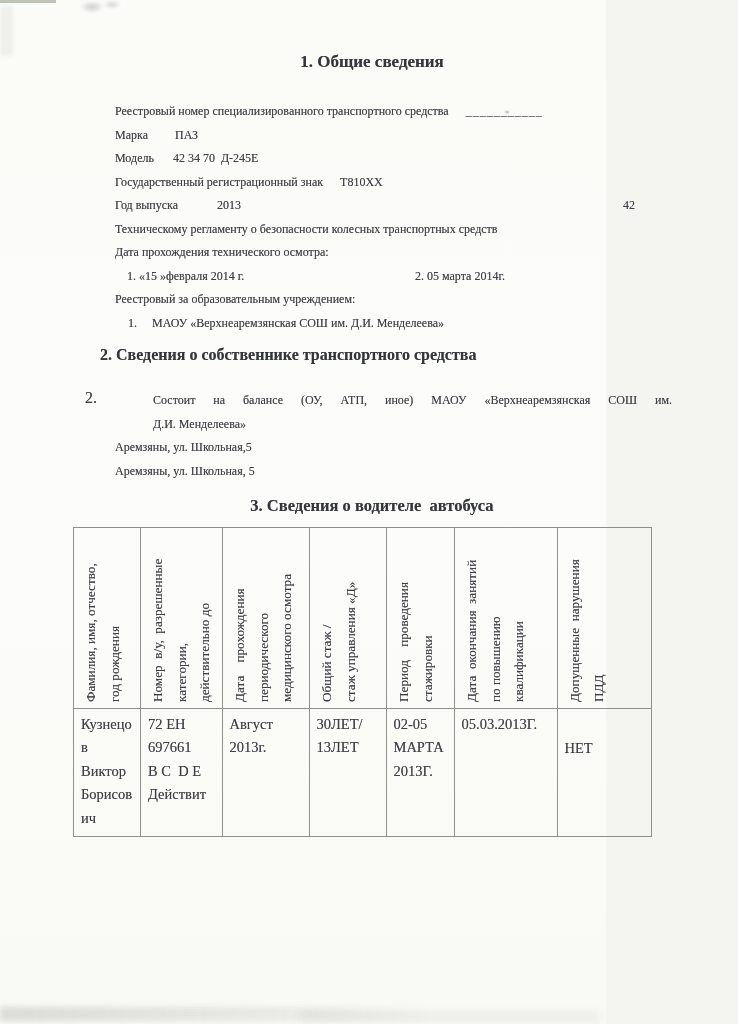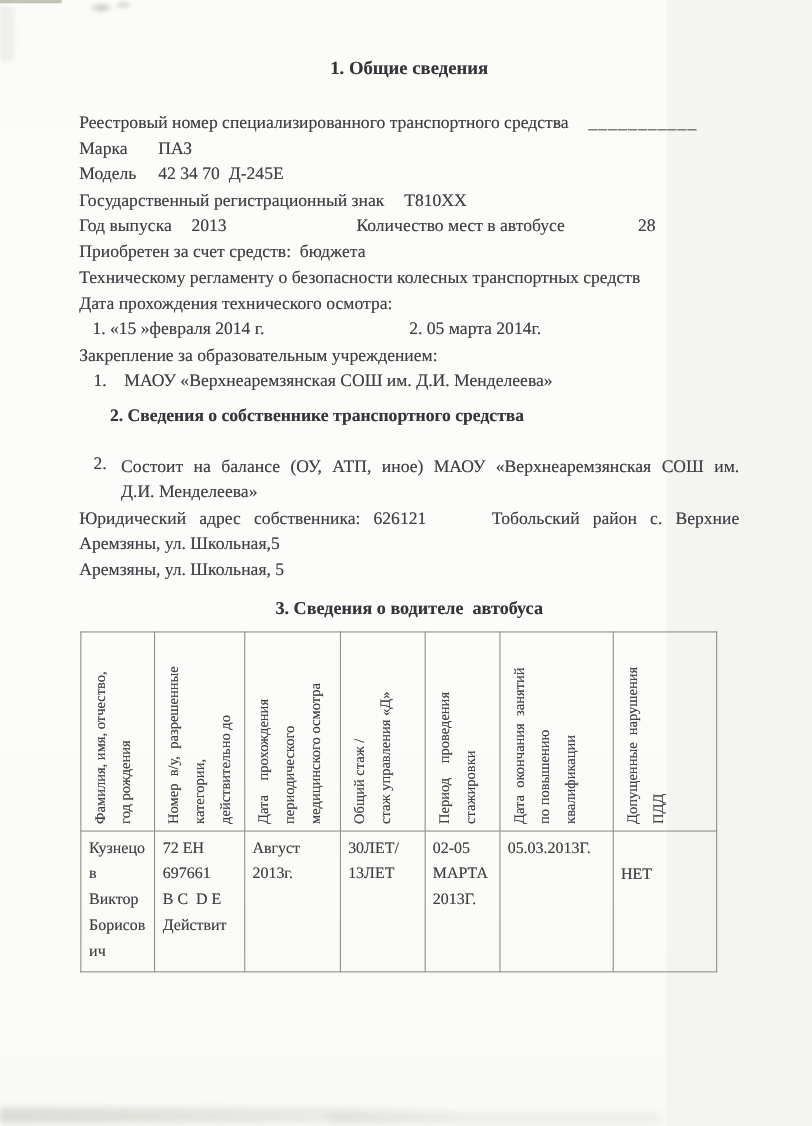--- a/index.html
+++ b/index.html
@@ -23,24 +23,25 @@
   }
   .h1 {
     margin-top: 52px;
     text-align: center;
     font-size: 17px;
     font-weight: 700;
     color: #34363b;
   }
   .body-block { margin-top: 28px; }
   .line {
-    font-size: 16px;
+    font-size: 12px;
     line-height: 23.5px;
     height: 23.5px;
     white-space: nowrap;
+    margin-left: 43px;
   }
   .just {
     text-align: justify;
     text-align-last: justify;
     white-space: normal;
   }
   .posline { position: relative; }
   .posline span { position: absolute; top: 0; white-space: nowrap; }
   .blank-field {
     letter-spacing: 1px;
@@ -147,46 +148,43 @@
         <span>Модель</span>
         <span class="gap16">42 34 70&nbsp; Д-245Е</span>
       </div>
       <div class="line">
         <span>Государственный регистрационный знак</span>
         <span class="gap14">Т810ХХ</span>
       </div>
       <div class="line posline">
         <span style="left:0">Год выпуска</span>
         <span style="left:102px">2013</span>
-        <span style="left:252px">Количество мест в автобусе</span>
-        <span style="left:508px">28</span>
-      </div>
-      <div class="line">Приобретен за счет средств:&nbsp; бюджета</div>
+        <span style="left:508px">42</span>
+      </div>
       <div class="line">Техническому регламенту о безопасности колесных транспортных средств</div>
       <div class="line">Дата прохождения технического осмотра:</div>
       <div class="line posline">
         <span style="left:12px">1. «15 »февраля 2014 г.</span>
         <span style="left:300px">2. 05 марта 2014г.</span>
       </div>
-      <div class="line">Закрепление за образовательным учреждением:</div>
+      <div class="line">Реестровый за образовательным учреждением:</div>
       <div class="line indent13">
         <span class="num-gap">1.</span>
         <span>МАОУ «Верхнеаремзянская СОШ им. Д.И. Менделеева»</span>
       </div>
     </div>
 
     <div class="h2">2.  Сведения о собственнике транспортного средства</div>
 
     <div>
       <div class="owner-item">
         <span class="item-num">2.</span>
         <div class="line just">Состоит на балансе (ОУ, АТП, иное) МАОУ «Верхнеаремзянская СОШ им.</div>
         <div class="line">Д.И. Менделеева»</div>
       </div>
-      <div class="line just">Юридический адрес собственника: 626121&nbsp;&nbsp;&nbsp;&nbsp; Тобольский район с. Верхние</div>
       <div class="line">Аремзяны, ул. Школьная,5</div>
       <div class="line">Аремзяны, ул. Школьная, 5</div>
     </div>
 
     <div class="h3">3. Сведения о водителе&nbsp; автобуса</div>
 
     <table class="drv">
       <colgroup>
         <col style="width:67px">
           <col style="width:78px">

